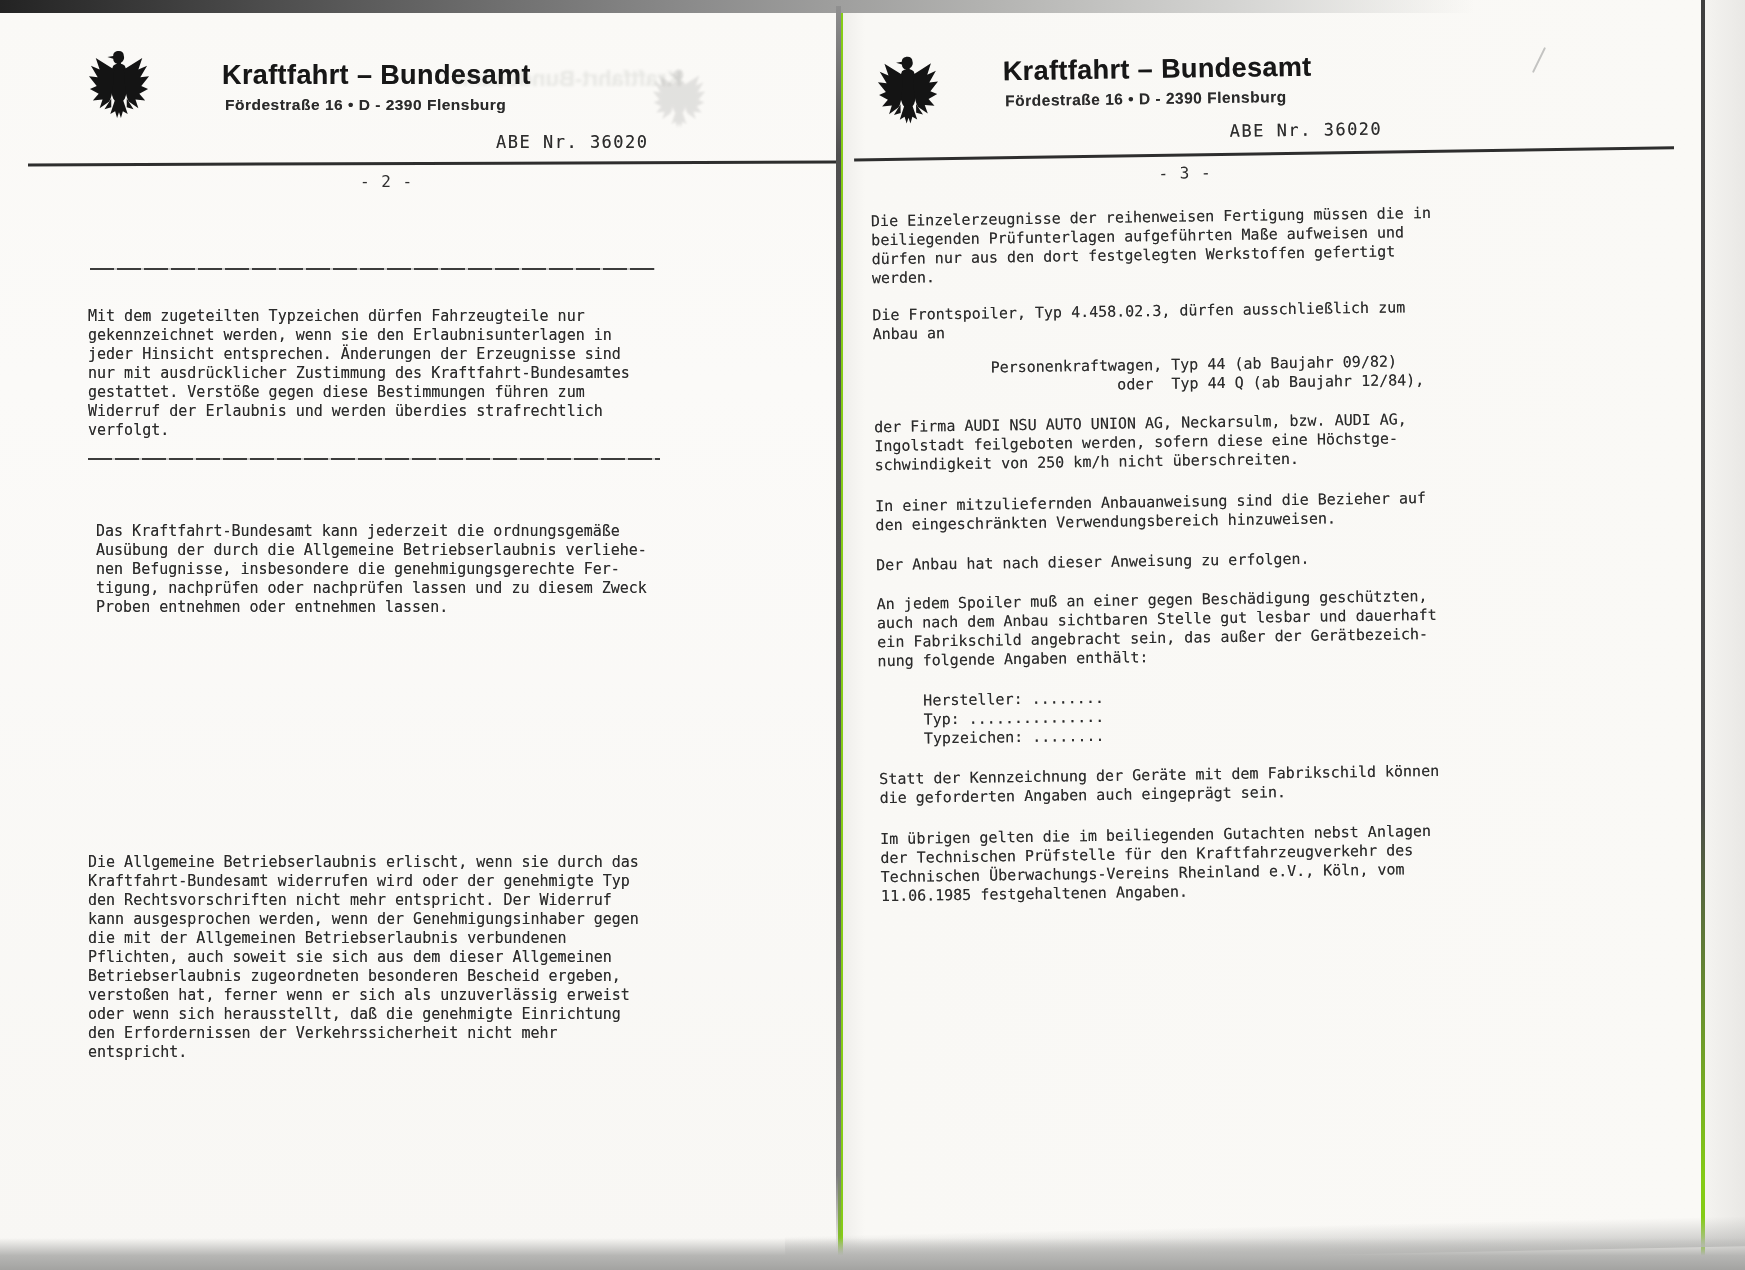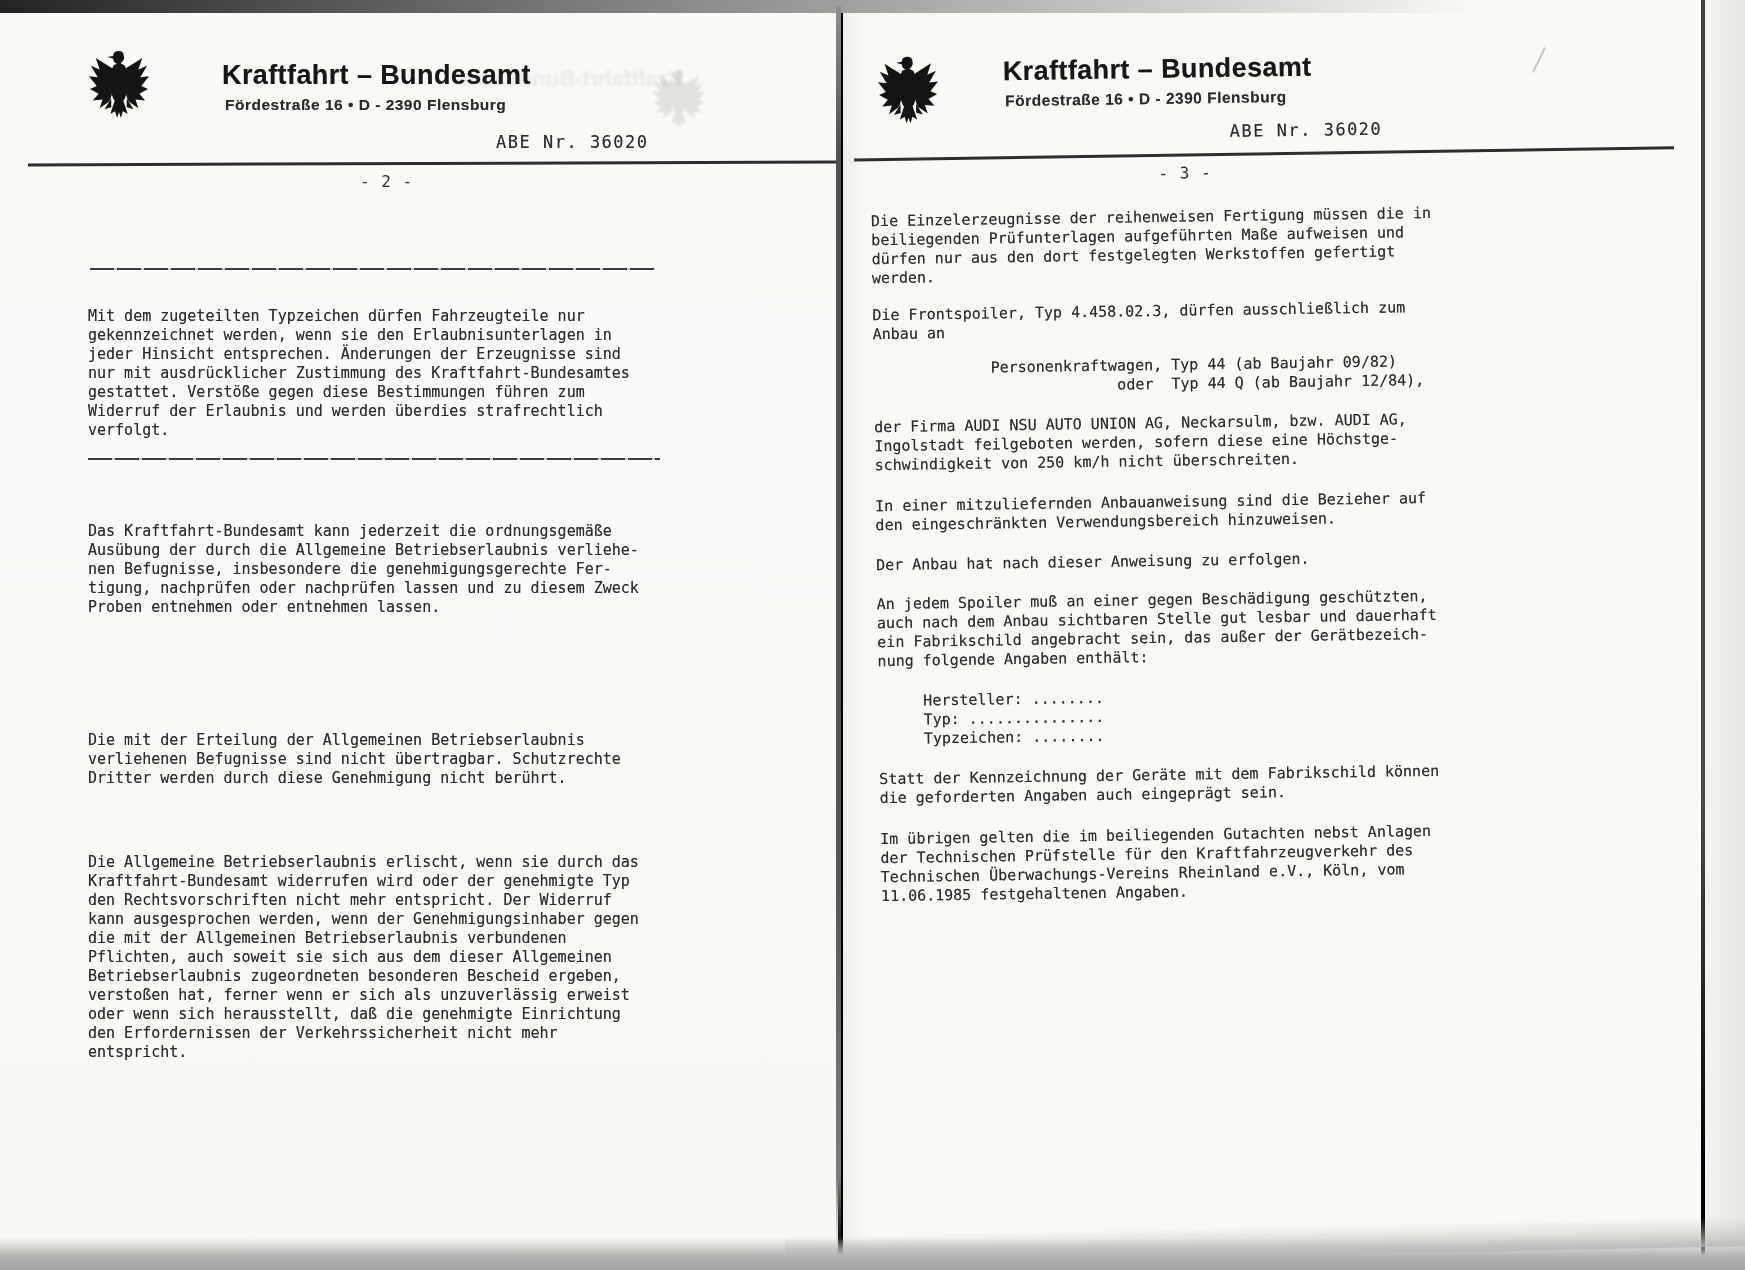--- a/index.html
+++ b/index.html
@@ -1,17 +1,17 @@
 <!DOCTYPE html>
 <html><head>
 <meta charset="utf-8">
 <style>
   html,body{margin:0;padding:0;background:#d8d7d4;}
   .scan{position:relative;width:1745px;height:1270px;overflow:hidden;
-        background:#000000;font-family:"DejaVu Sans Mono",monospace;}
+        background:#84cc16;font-family:"DejaVu Sans Mono",monospace;}
 
   
   .scan-top-edge{position:absolute;left:0;top:0;width:1520px;height:13px;
     background:linear-gradient(90deg,#232323 0%,#4e4e4e 18%,#8a8a8a 45%,#b3b3b1 65%,#d6d6d4 82%,rgba(232,232,230,0) 97%);}
   .gutter-shadow{position:absolute;left:836px;top:6px;width:5px;height:1244px;
     background:linear-gradient(180deg,#909090,#4f4f4f 12%,#565656 70%,#7c7c7c 94%,rgba(150,150,150,0));}
   .scan-right-edge{position:absolute;left:1701px;top:0;width:4px;height:1180px;
     background:linear-gradient(180deg,#3f3f3f 0%,#4a4a4a 68%,rgba(110,110,110,0));}
   .right-margin-tint{position:absolute;left:1705px;top:0;width:40px;height:1270px;
     background:linear-gradient(90deg,#f4f3f0,#e9e8e5);}
@@ -89,28 +89,25 @@
     <div class="typed-rule" style="left:90px;top:262px;width:565px"></div>
     <div class="para" style="left:88px;top:301px">Mit dem zugeteilten Typzeichen dürfen Fahrzeugteile nur
 gekennzeichnet werden, wenn sie den Erlaubnisunterlagen in
 jeder Hinsicht entsprechen. Änderungen der Erzeugnisse sind
 nur mit ausdrücklicher Zustimmung des Kraftfahrt-Bundesamtes
 gestattet. Verstöße gegen diese Bestimmungen führen zum
 Widerruf der Erlaubnis und werden überdies strafrechtlich
 verfolgt.</div>
     <div class="typed-rule" style="left:88px;top:452px;width:572px"></div>
 
-    <div class="para" style="left:88px;top:516px">Das Kraftfahrt-Bundesamt kann jederzeit die ordnungsgemäße
+    <div class="para" style="left:96px;top:516px">Das Kraftfahrt-Bundesamt kann jederzeit die ordnungsgemäße
 Ausübung der durch die Allgemeine Betriebserlaubnis verliehe-
 nen Befugnisse, insbesondere die genehmigungsgerechte Fer-
 tigung, nachprüfen oder nachprüfen lassen und zu diesem Zweck
 Proben entnehmen oder entnehmen lassen.</div>
-    <div class="para" style="left:88px;top:725px">Die mit der Erteilung der Allgemeinen Betriebserlaubnis
-verliehenen Befugnisse sind nicht übertragbar. Schutzrechte
-Dritter werden durch diese Genehmigung nicht berührt.</div>
     <div class="para" style="left:88px;top:847px">Die Allgemeine Betriebserlaubnis erlischt, wenn sie durch das
 Kraftfahrt-Bundesamt widerrufen wird oder der genehmigte Typ
 den Rechtsvorschriften nicht mehr entspricht. Der Widerruf
 kann ausgesprochen werden, wenn der Genehmigungsinhaber gegen
 die mit der Allgemeinen Betriebserlaubnis verbundenen
 Pflichten, auch soweit sie sich aus dem dieser Allgemeinen
 Betriebserlaubnis zugeordneten besonderen Bescheid ergeben,
 verstoßen hat, ferner wenn er sich als unzuverlässig erweist
 oder wenn sich herausstellt, daß die genehmigte Einrichtung
 den Erfordernissen der Verkehrssicherheit nicht mehr

